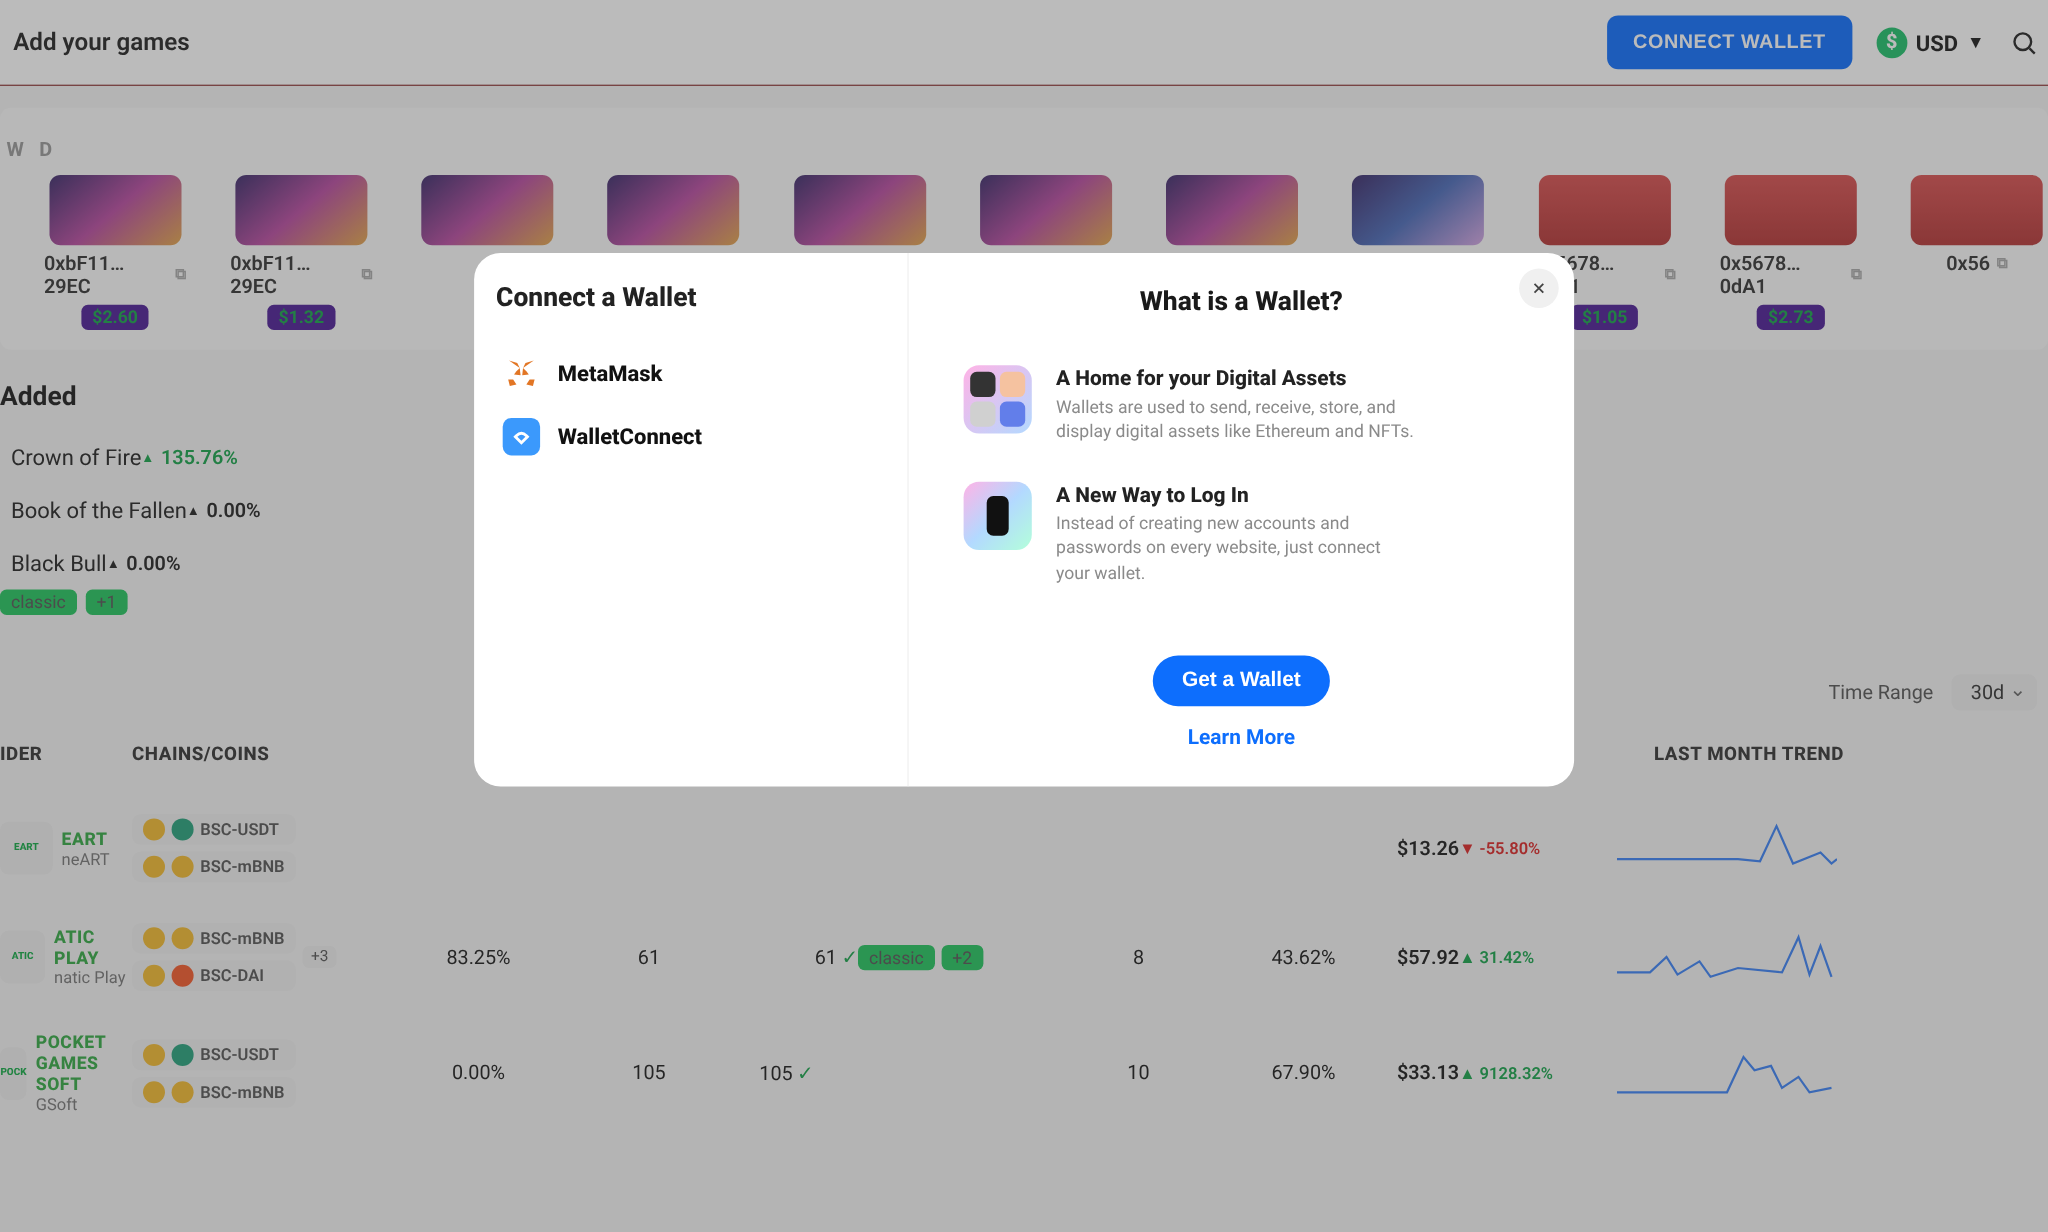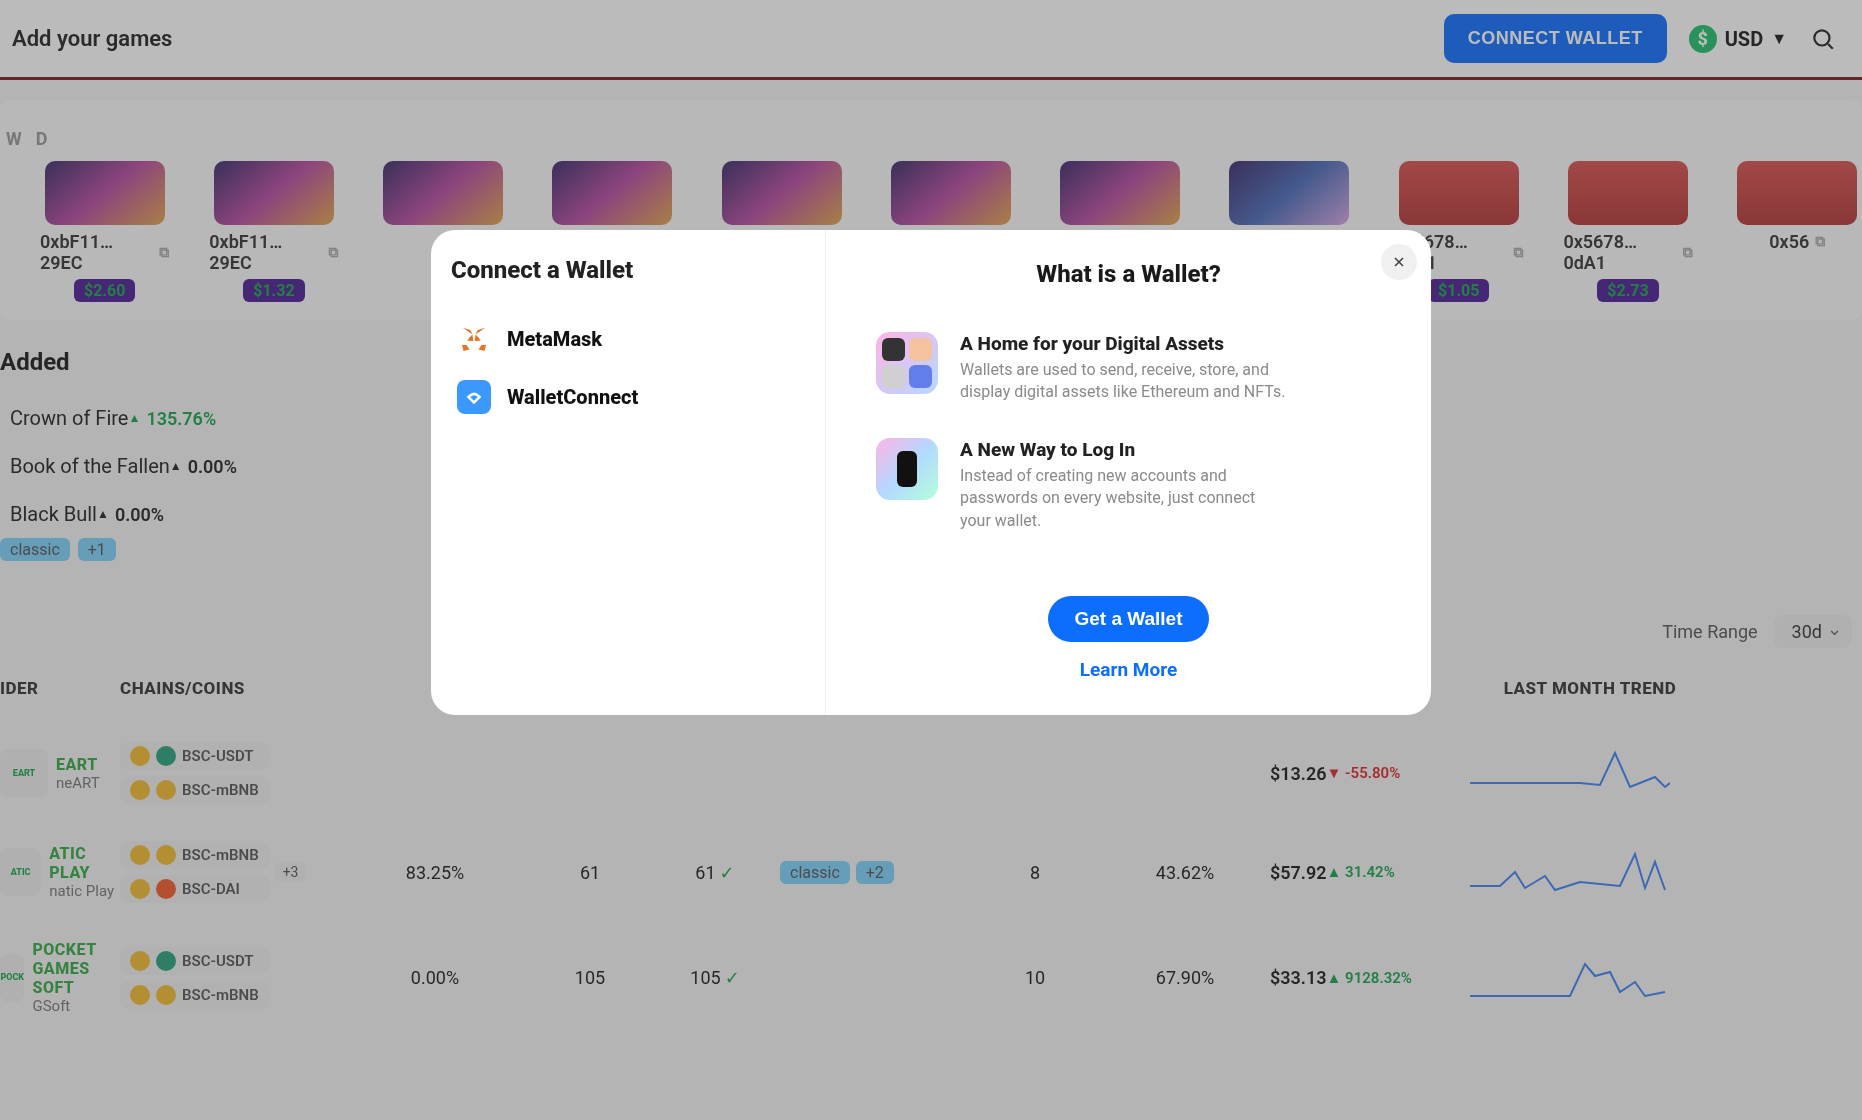--- a/index.html
+++ b/index.html
@@ -1,21 +1,21 @@
 <!DOCTYPE html>
 <html><head>
 <meta charset="utf-8">
 <style>
 * { box-sizing: border-box; margin: 0; padding: 0; }
 body { font-family: -apple-system, BlinkMacSystemFont, "Segoe UI", Roboto, Helvetica, Arial, sans-serif; background: #f5f5f5; color: #1a1a1a; overflow: hidden; }
 
 .page { width: 1862px; height: 1120px; position: relative; transform-origin: top left; }
 
 
-.topbar { display: flex; align-items: center; justify-content: space-between; padding: 14px 25px 14px 12px; background: #fff; border-bottom: 3px solid #7f1d1d; }
+.topbar { display: flex; align-items: center; justify-content: space-between; padding: 14px 8px 14px 12px; background: #fff; border-bottom: 1px solid #7f1d1d; }
 .topbar-left { font-size: 22px; font-weight: 600; color: #222; }
 .topbar-right { display: flex; align-items: center; gap: 22px; }
 .btn-connect { background: #0d6efd; color: #fff; border: none; padding: 14px 24px; border-radius: 10px; font-weight: 800; font-size: 18px; letter-spacing: 0.5px; cursor: pointer; }
 .currency { display: flex; align-items: center; gap: 8px; font-weight: 700; font-size: 20px; cursor: pointer; }
 .currency .dollar-circle { width: 28px; height: 28px; border-radius: 50%; background: #1ec06a; display: flex; align-items: center; justify-content: center; color: #fff; font-size: 18px; font-weight: 800; }
 .currency .chev { font-size: 16px; }
 .search-ico { width: 28px; height: 28px; display: flex; align-items: center; justify-content: center; }
 
 
 .carousel-wrap { padding: 28px 0 18px 0; background: #fafafa; border-radius: 10px; margin: 20px 0 0 0; }
@@ -30,21 +30,21 @@
 .price-pill { background: #4c1d95; color: #16a34a; font-weight: 700; font-size: 16px; padding: 2px 10px; border-radius: 6px; }
 
 
 .recent { padding: 28px 0 0 0; }
 .recent h2 { font-size: 24px; font-weight: 700; padding: 0 0 18px 0; }
 .recent-row { display: flex; align-items: center; justify-content: flex-start; padding: 12px 10px; font-size: 20px; color: #222; }
 .chg { color: #16a34a; font-weight: 600; font-size: 18px; display: flex; align-items: center; gap: 6px; }
 .chg .up { font-size: 12px; }
 .chg.flat { color: #222; }
 .tags-row { display: flex; gap: 8px; padding: 0 0 14px 0; }
-.tag { background: #7dd3fc; border-radius: 6px; padding: 2px 10px; font-size: 16px; color: #555; }
+.tag { background: #22c55e; border-radius: 6px; padding: 2px 10px; font-size: 16px; color: #555; }
 
 
 .table-area { padding: 40px 0 0 0; }
 .table-header-row { display: flex; align-items: center; justify-content: flex-end; gap: 16px; padding: 0 10px 20px 0; }
 .tr-label { color: #555; font-size: 18px; }
 .tr-select { background: #eee; border-radius: 8px; padding: 6px 30px 6px 18px; font-size: 18px; color: #333; position: relative; cursor: pointer; }
 .tr-select:after { content: "⌄"; position: absolute; right: 10px; top: 3px; color: #666; }
 
 .tbl { width: 100%; }
 .row { display: grid; grid-template-columns: 120px 220px 190px 120px 130px 190px 130px 170px 200px 240px; align-items: center; font-size: 18px; padding: 10px 0; }
@@ -272,21 +272,21 @@
     </div>
     <div class="chain-cell" style="flex-direction:row;flex-wrap:wrap;align-items:center;gap:6px;">
       <div style="display:flex;flex-direction:column;gap:6px;">
                 <span class="chain-pill"><span class="coin-ico orange"></span><span class="coin-ico orange"></span>BSC-mBNB</span>
                 <span class="chain-pill"><span class="coin-ico orange"></span><span class="coin-ico red"></span>BSC-DAI</span>
               </div>
               <span class="plus-pill">+3</span>
     </div>
     <div style="text-align:center">83.25%</div>
     <div style="text-align:center">61</div>
-    <div style="text-align:center">61<span class="verify-ico">✓</span></div>
+    <div style="text-align:right">61<span class="verify-ico">✓</span></div>
     <div style="text-align:center">
               <span class="tag-cell">
                 <span class="tag">classic</span>
                 <span class="tag">+2</span>
               </span>
             </div>
     <div style="text-align:center">8</div>
     <div style="text-align:center">43.62%</div>
     <div class="vol-cell">
       <span class="vol-amt">$57.92</span>

